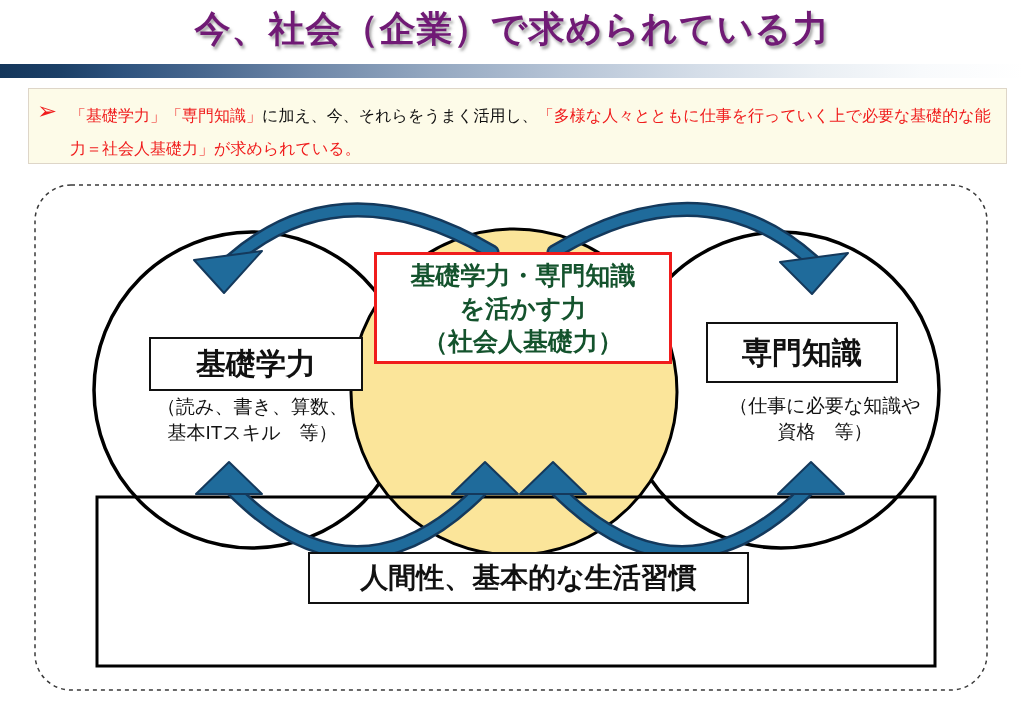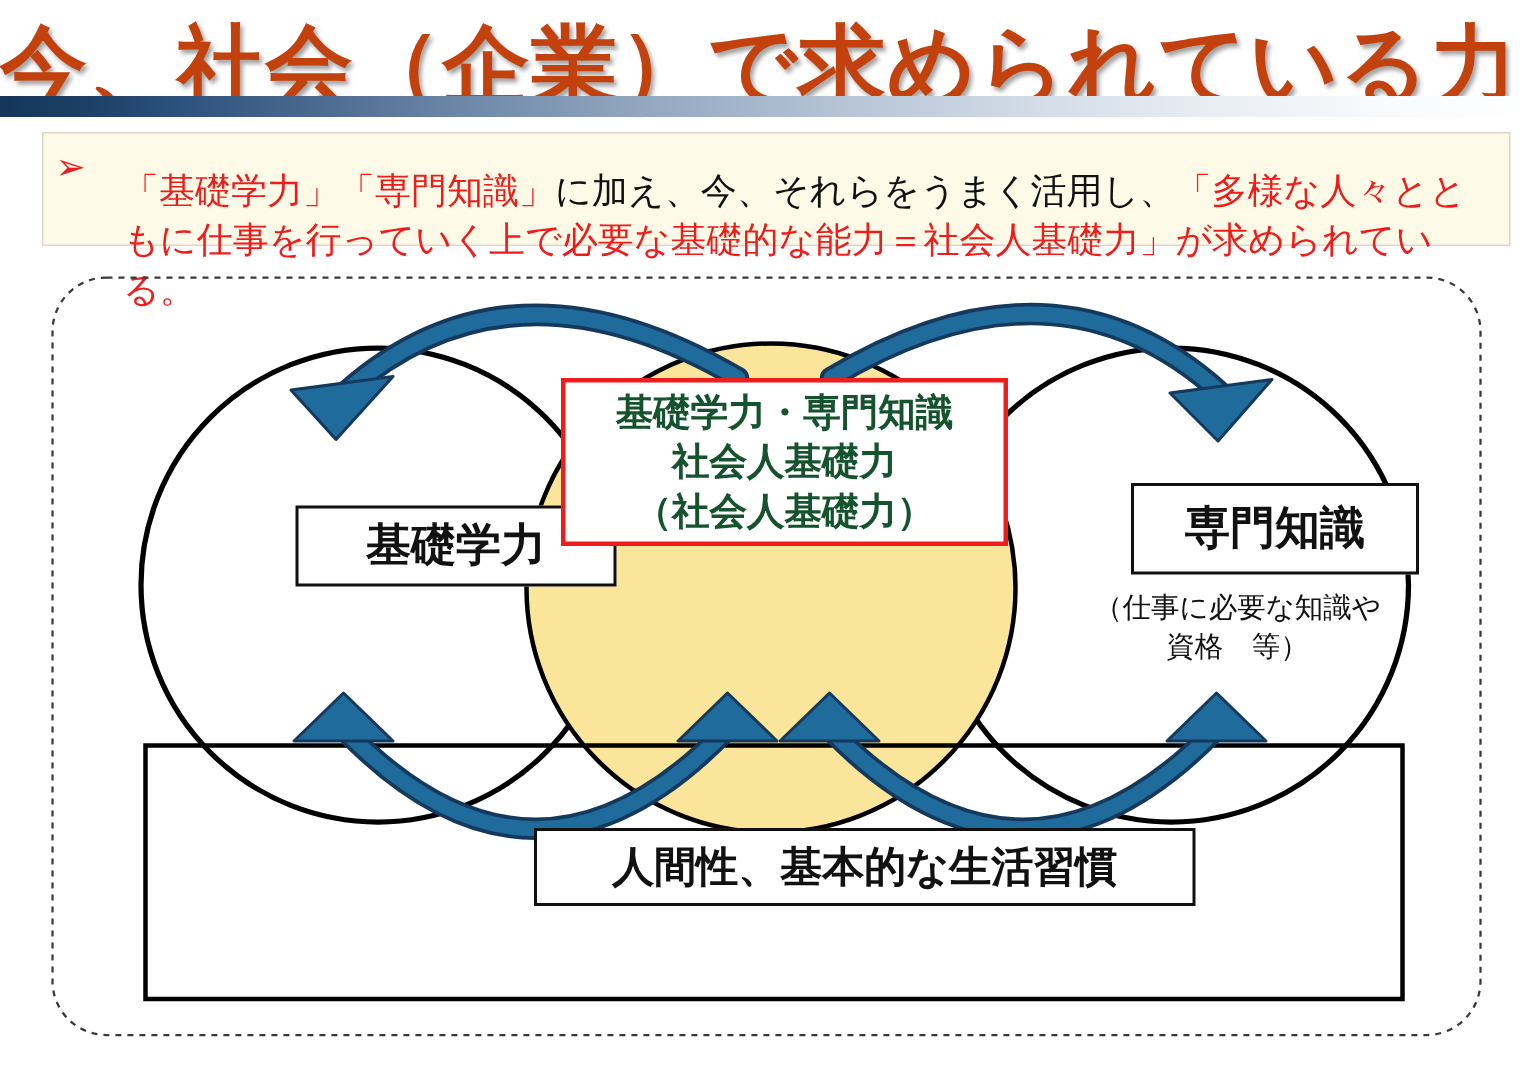--- a/index.html
+++ b/index.html
@@ -1,42 +1,42 @@
 <!DOCTYPE html>
 <html><head>
 <meta charset="utf-8">
 <style>
   html,body{margin:0;padding:0;background:#fff;}
   body{width:1024px;height:712px;overflow:hidden;
        font-family:"Liberation Sans","DejaVu Sans",sans-serif;}
   .stage{position:relative;width:1024px;height:712px;background:#fff;}
 
   
-  .title{position:absolute;left:0;top:5px;width:100%;
-         font-size:58px;font-weight:bold;color:#c2410c;letter-spacing:1px;
+  .title{position:absolute;left:0;top:5px;width:100%;text-align:center;
+         font-size:36px;font-weight:bold;color:#701a75;letter-spacing:1px;
          text-shadow:2px 3px 3px rgba(90,90,90,.55);white-space:nowrap;}
   .grad-bar{position:absolute;left:0;top:64px;width:1024px;height:14px;
     background:linear-gradient(to right,#14365B 0%,#1C4067 6%,#2E537E 12%,
       #49688F 20%,#6E87A8 30%,#93A7C0 42%,#B6C4D6 55%,#D4DDE8 68%,
       #EAEFF4 80%,#F8FAFC 90%,#FFFFFF 100%);}
 
   
   .callout{position:absolute;left:28px;top:88px;width:957px;height:62px;
            background:#FDFBE8;border:1px solid #DED6C8;
            padding:6px 10px 6px 10px;}
   .callout .bullet{position:absolute;left:8px;top:8px;
                    font-size:24px;font-weight:bold;color:#F01C1C;}
-  .callout-text{margin:16px;padding-left:27px;font-size:24px;line-height:33px;
+  .callout-text{margin:4px;padding-left:27px;font-size:16px;line-height:33px;
                 font-weight:500;color:#111;}
   .red{color:#F01C1C;}
 
   
   .abs{position:absolute;z-index:2;}
   .label-box{background:#fff;border:2.5px solid #111;text-align:center;
-             font-weight:bold;color:#111;margin-left:48px;}
+             font-weight:bold;color:#111;}
   .sub{text-align:center;font-size:19px;line-height:26px;color:#111;
        font-weight:500;}
   .red-box{background:#fff;border:3.5px solid #F01C1C;text-align:center;
            color:#14532d;font-weight:bold;font-size:25px;line-height:33px;
            padding-top:4px;}
   svg{position:absolute;left:0;top:0;z-index:1;}
 
   .band-outline{fill:none;stroke:#14395C;stroke-width:15;stroke-linecap:round;}
   .band{fill:none;stroke:#1F6B9B;stroke-width:10;stroke-linecap:round;}
   .head{fill:#1F6B9B;stroke:#14395C;stroke-width:2;stroke-linejoin:round;}
@@ -87,24 +87,28 @@
       <path class="band-outline" d="M 554 487 Q 682 618 810 487"></path>
       <path class="band" d="M 554 487 Q 682 618 810 487"></path>
       <polygon class="head" points="520,494 586,494 553,462"></polygon>
       <polygon class="head" points="778,494 844,494 811,462"></polygon>
     </g>
   </svg>
 
   <div class="abs label-box" style="left:149px;top:337px;width:210px;height:50px;font-size:30px;line-height:50px;">
     <span>基礎学力</span>
   </div>
+  <div class="abs sub" style="left:120px;top:394px;width:265px;">
+    <div>（読み、書き、算数、</div>
+    <div>基本ITスキル　等）</div>
+  </div>
 
   <div class="abs red-box" style="left:374px;top:252px;width:292px;height:102px;">
     <div>基礎学力・専門知識</div>
-    <div>社会人基礎力</div>
+    <div>を活かす力</div>
     <div>（社会人基礎力）</div>
   </div>
 
   <div class="abs label-box" style="left:706px;top:322px;width:188px;height:57px;font-size:30px;line-height:57px;">
     <span>専門知識</span>
   </div>
   <div class="abs sub" style="left:676px;top:393px;width:248px;padding-left:25px;">
     <div>（仕事に必要な知識や</div>
     <div>資格　等）</div>
   </div>

